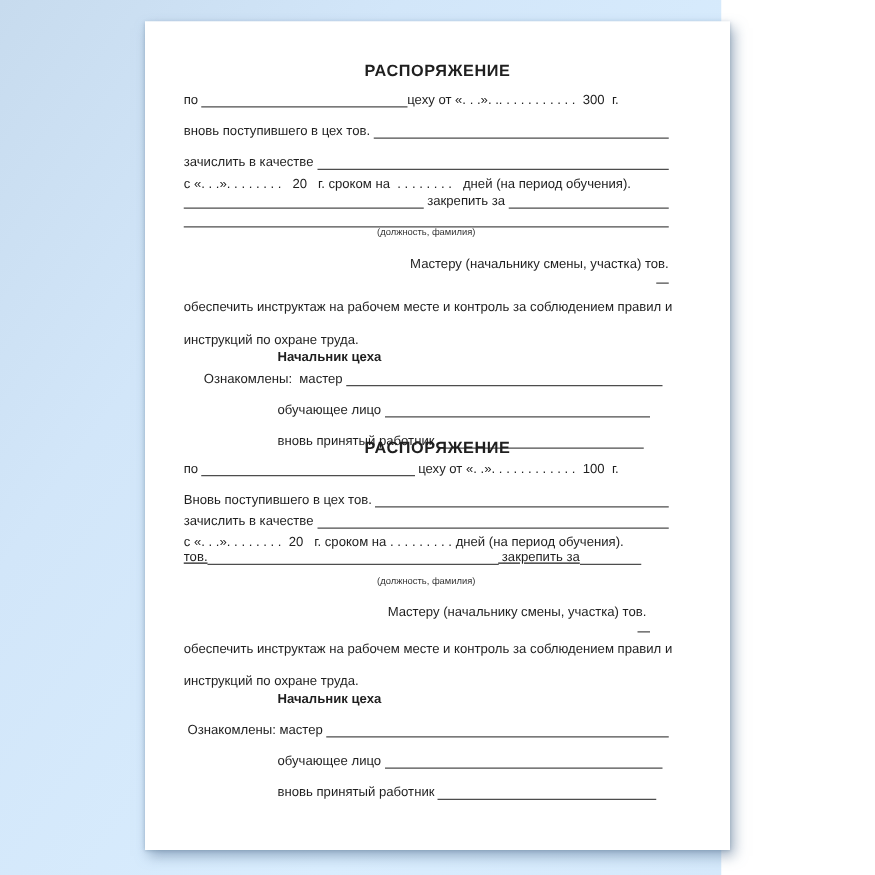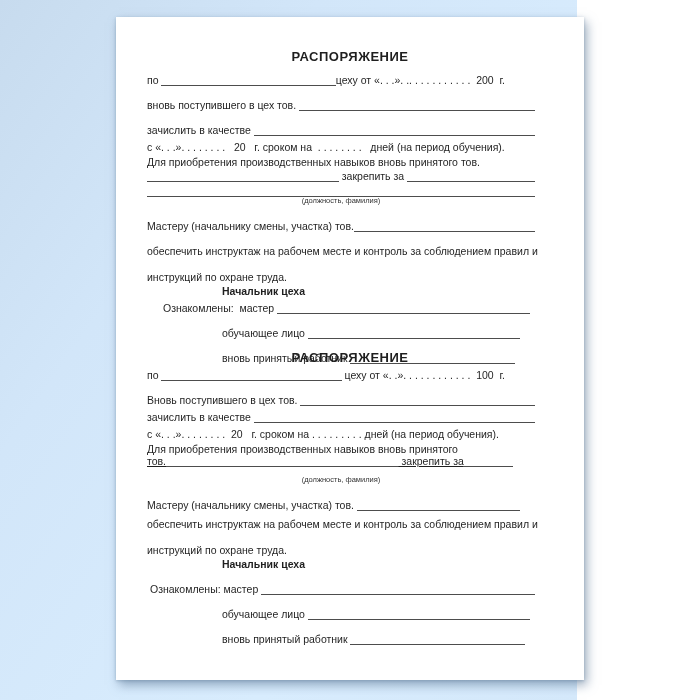--- a/index.html
+++ b/index.html
@@ -21,52 +21,49 @@
   .fill{flex:1 1 auto;min-width:10px;height:9px;border-bottom:1px solid #4d4d4d;}
   .f15{flex-grow:1.5;}
   .f26{flex-grow:2.6;}
   .f055{flex-grow:0.55;}
   .title{justify-content:center;font-weight:bold;font-size:13px;line-height:13px;
          letter-spacing:.5px;margin-top:0;margin-right:-18px;}
   .caption{justify-content:center;font-size:7.5px;line-height:8px;min-height:8px;color:#333;}
   .heading{font-weight:bold;}
   .mt0{margin-top:0;}.mt1{margin-top:1px;text-decoration:underline;}.mt3{margin-top:3px;}.mt35{margin-top:3.5px;}
   .mt4{margin-top:4px;}.mt5{margin-top:15px;}.mt6{margin-top:6px;}.mt7{margin-top:14px;}
-  .mt8{margin-top:8px;}.mt9{margin-top:9px;}.mt12{margin-top:12px;}.mt16{margin-top:16px;}
+  .mt8{margin-top:8px;}.mt9{margin-top:9px;}.mt12{margin-top:12px;}.mt16{margin-top:16px;flex-direction:column;}
   .in3{margin-left:3px;}.in16{margin-left:16px;}.in75{margin-left:75px;text-align:right;}
   .er5{margin-right:5px;}.er10{margin-right:10px;}.er15{margin-right:15px;}
-  .er20{margin-right:20px;}.er22{margin-right:22px;}.er42{margin-right:30px;text-align:right;}
+  .er20{margin-right:20px;}.er22{margin-right:22px;}.er42{margin-right:40px;text-align:right;}
 </style>
 </head>
 <body>
 
 <div class="stage">
   <div class="page">
     <div class="form form-1">
         <div class="row title">
           <span class="seg ">РАСПОРЯЖЕНИЕ</span>
         </div>
         <div class="row mt12 er42">
           <span class="seg ">по </span>
           <span class="fill "></span>
-          <span class="seg ">цеху от «. . .». .. . . . . . . . . . .  200  г.</span>
+          <span class="seg ">цеху от «. . .». .. . . . . . . . . . .  300  г.</span>
         </div>
         <div class="row mt7">
           <span class="seg ">вновь поступившего в цех тов. </span>
           <span class="fill "></span>
         </div>
         <div class="row mt7">
           <span class="seg ">зачислить в качестве </span>
           <span class="fill "></span>
         </div>
         <div class="row mt6">
           <span class="seg ">с «. . .». . . . . . . .   20   г. сроком на  . . . . . . . .   дней (на период обучения).</span>
-        </div>
-        <div class="row mt4">
-          <span class="seg ">Для приобретения производственных навыков вновь принятого тов.</span>
         </div>
         <div class="row mt3">
           <span class="fill f15"></span>
           <span class="seg "> закрепить за </span>
           <span class="fill "></span>
         </div>
         <div class="row mt35">
           <span class="fill "></span>
         </div>
         <div class="row caption mt0">
@@ -111,23 +108,20 @@
           <span class="seg ">Вновь поступившего в цех тов. </span>
           <span class="fill "></span>
         </div>
         <div class="row mt6">
           <span class="seg ">зачислить в качестве </span>
           <span class="fill "></span>
         </div>
         <div class="row mt6">
           <span class="seg ">с «. . .». . . . . . . .  20   г. сроком на . . . . . . . . . дней (на период обучения).</span>
         </div>
-        <div class="row mt4">
-          <span class="seg ">Для приобретения производственных навыков вновь принятого</span>
-        </div>
         <div class="row mt1 er22">
           <span class="seg ">тов.</span>
           <span class="fill f26"></span>
           <span class="seg "> закрепить за</span>
           <span class="fill f055"></span>
         </div>
         <div class="row caption mt9">
           <span class="seg ">(должность, фамилия)</span>
         </div>
         <div class="row mt16 er15">

